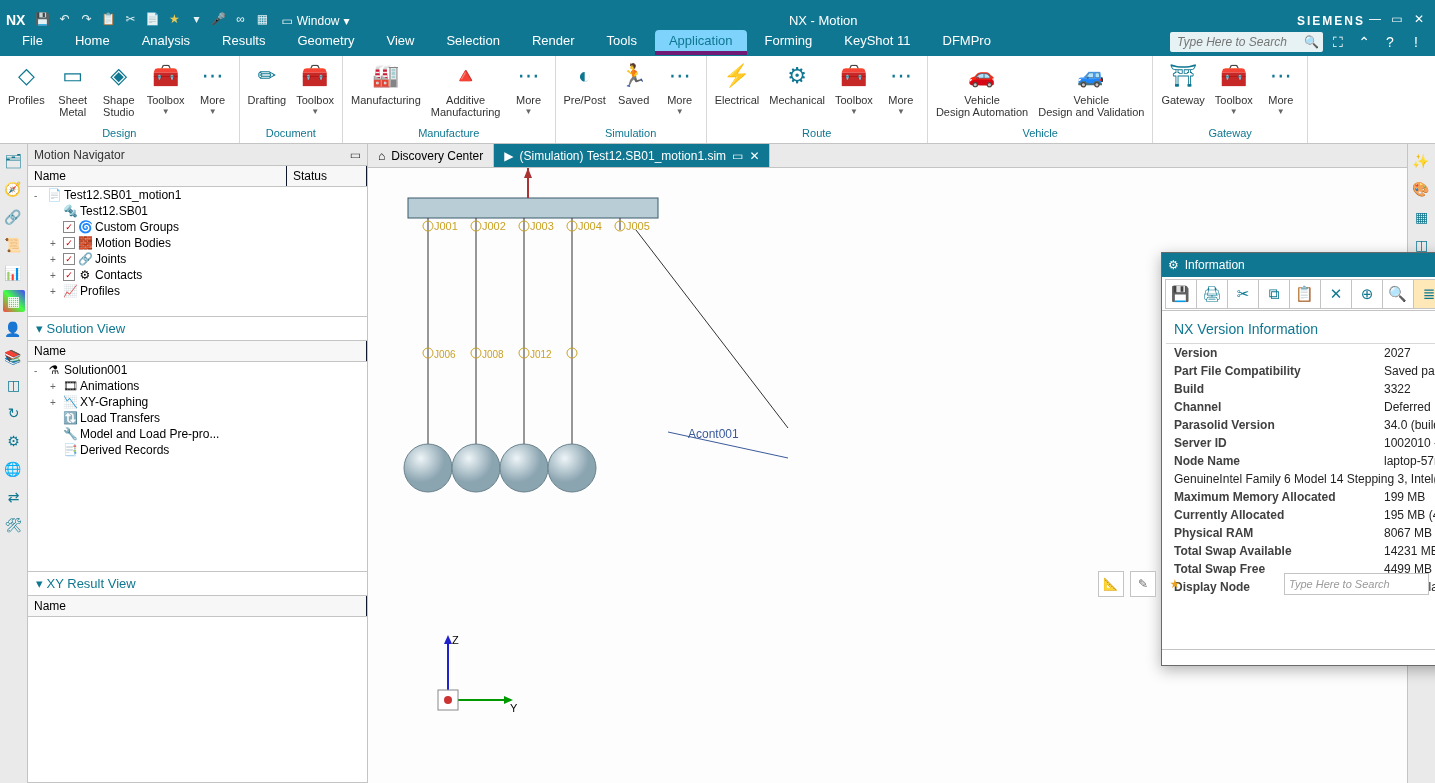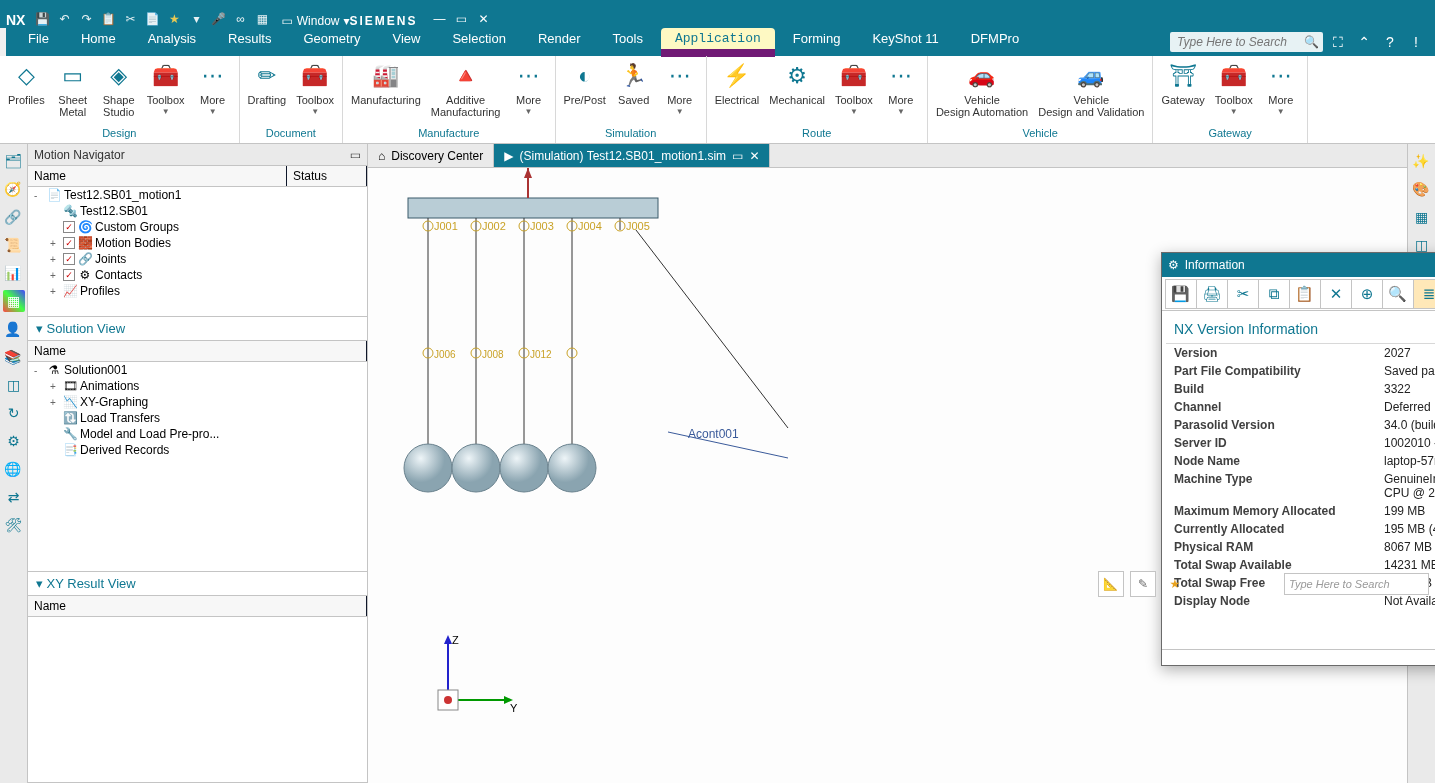--- a/index.html
+++ b/index.html
@@ -4,27 +4,27 @@
 <style>
 * { margin: 0; padding: 0; box-sizing: border-box; font-family: "Segoe UI", Arial, sans-serif; }
 body { width: 1435px; height: 783px; background: #f0f0f0; overflow: hidden; font-size: 12px; }
 
 .titlebar { height: 28px; background: #0f7791; display: flex; align-items: flex-end; color: #fff; padding: 0 6px; }
 .titlebar .logo { font-weight: bold; font-size: 14px; margin-right: 8px; }
 .titlebar .qat { display: flex; gap: 4px; align-items: center; }
 .titlebar .qat span { width: 18px; height: 18px; display: flex; align-items: center; justify-content: center; cursor: pointer; opacity: .9; }
 .titlebar .winmenu { margin-left: 10px; display: flex; align-items: center; gap: 4px; cursor: pointer; }
 .titlebar .title { flex: 1; text-align: center; font-size: 13px; }
-.titlebar .brand { font-weight: bold; letter-spacing: 2px; margin-right: 12px; }
+.titlebar .brand { font-weight: bold; letter-spacing: 2px; }
 .titlebar .winbtns { display: flex; gap: 2px; }
 .titlebar .winbtns span { width: 20px; height: 18px; display:flex; align-items:center; justify-content:center; cursor:pointer; }
 
-.menubar { height: 28px; background: #0f7791; display: flex; align-items: center; padding: 0 8px; color: #fff; gap: 4px; margin-left: 6px; }
+.menubar { height: 28px; background: #0f7791; display: flex; align-items: center; padding: 0 8px; color: #fff; gap: 4px; }
 .menubar .mitem { padding: 3px 14px; cursor: pointer; font-size: 13px; border-top-left-radius: 4px; border-top-right-radius: 4px; }
-.menubar .mitem.active { background: #fef9c3; color: #0f7791; border-bottom: 8px solid #701a75; font-family: Liberation Mono, monospace; }
+.menubar .mitem.active { background: #7dd3fc; color: #0f7791; border-bottom: 4px solid #701a75; }
 .menubar .spacer { flex: 1; }
 .menubar .search { display:flex; align-items:center; background: rgba(255,255,255,.9); border-radius: 2px; padding: 0 4px; }
 .menubar .search input { border: none; outline: none; background: transparent; font-size: 12px; width: 130px; padding: 3px; font-style: italic; color: #777; }
 .menubar .ricon { width: 22px; text-align: center; cursor: pointer; font-size: 14px; }
 
 .ribbon { height: 88px; background: #fff; border-bottom: 1px solid #c4c4c4; display: flex; }
 .rgroup { border-right: 1px solid #d8d8d8; display: flex; flex-direction: column; padding: 2px 4px; }
 .rgroup .btns { flex: 1; display: flex; align-items: flex-start; gap: 2px; }
 .rgroup .label { text-align: center; font-size: 11px; color: #0f7791; padding-bottom: 2px; }
 .rbtn { display: flex; flex-direction: column; align-items: center; justify-content: flex-start; padding: 2px 4px; cursor: pointer; min-width: 44px; }
@@ -95,20 +95,21 @@
     <span>▾</span>
     <span>🎤</span>
     <span>∞</span>
     <span>▦</span>
   </div>
   <div class="winmenu">
     <span>▭</span>
     <span>Window</span>
     <span>▾</span>
   </div>
+  <div class="title">NX - Motion</div>
   <div class="brand">SIEMENS</div>
   <div class="winbtns">
     <span>—</span>
     <span>▭</span>
     <span>✕</span>
   </div>
 </div>
 
 <div class="menubar">
   <div id="menuitems" style="display:flex;gap:4px">
@@ -535,21 +536,20 @@
             </div>
             <div class="info-row">
               <div class="k">Server ID</div>
               <div class="v">1002010 - *SolidSQUAD*</div>
             </div>
             <div class="info-row">
               <div class="k">Node Name</div>
               <div class="v">laptop-57ml8i86</div>
             </div>
             <div class="info-row">
-              <div class="k">Machine Type</div>
               <div class="v">GenuineIntel Family 6 Model 14 Stepping 3, Intel(R) Core(TM) i3-6006 CPU @ 2.00GHz</div>
             </div>
             <div class="info-row">
               <div class="k">Maximum Memory Allocated</div>
               <div class="v">199 MB</div>
             </div>
             <div class="info-row">
               <div class="k">Currently Allocated</div>
               <div class="v">195 MB (4695 MB possible maximum)</div>
             </div>

